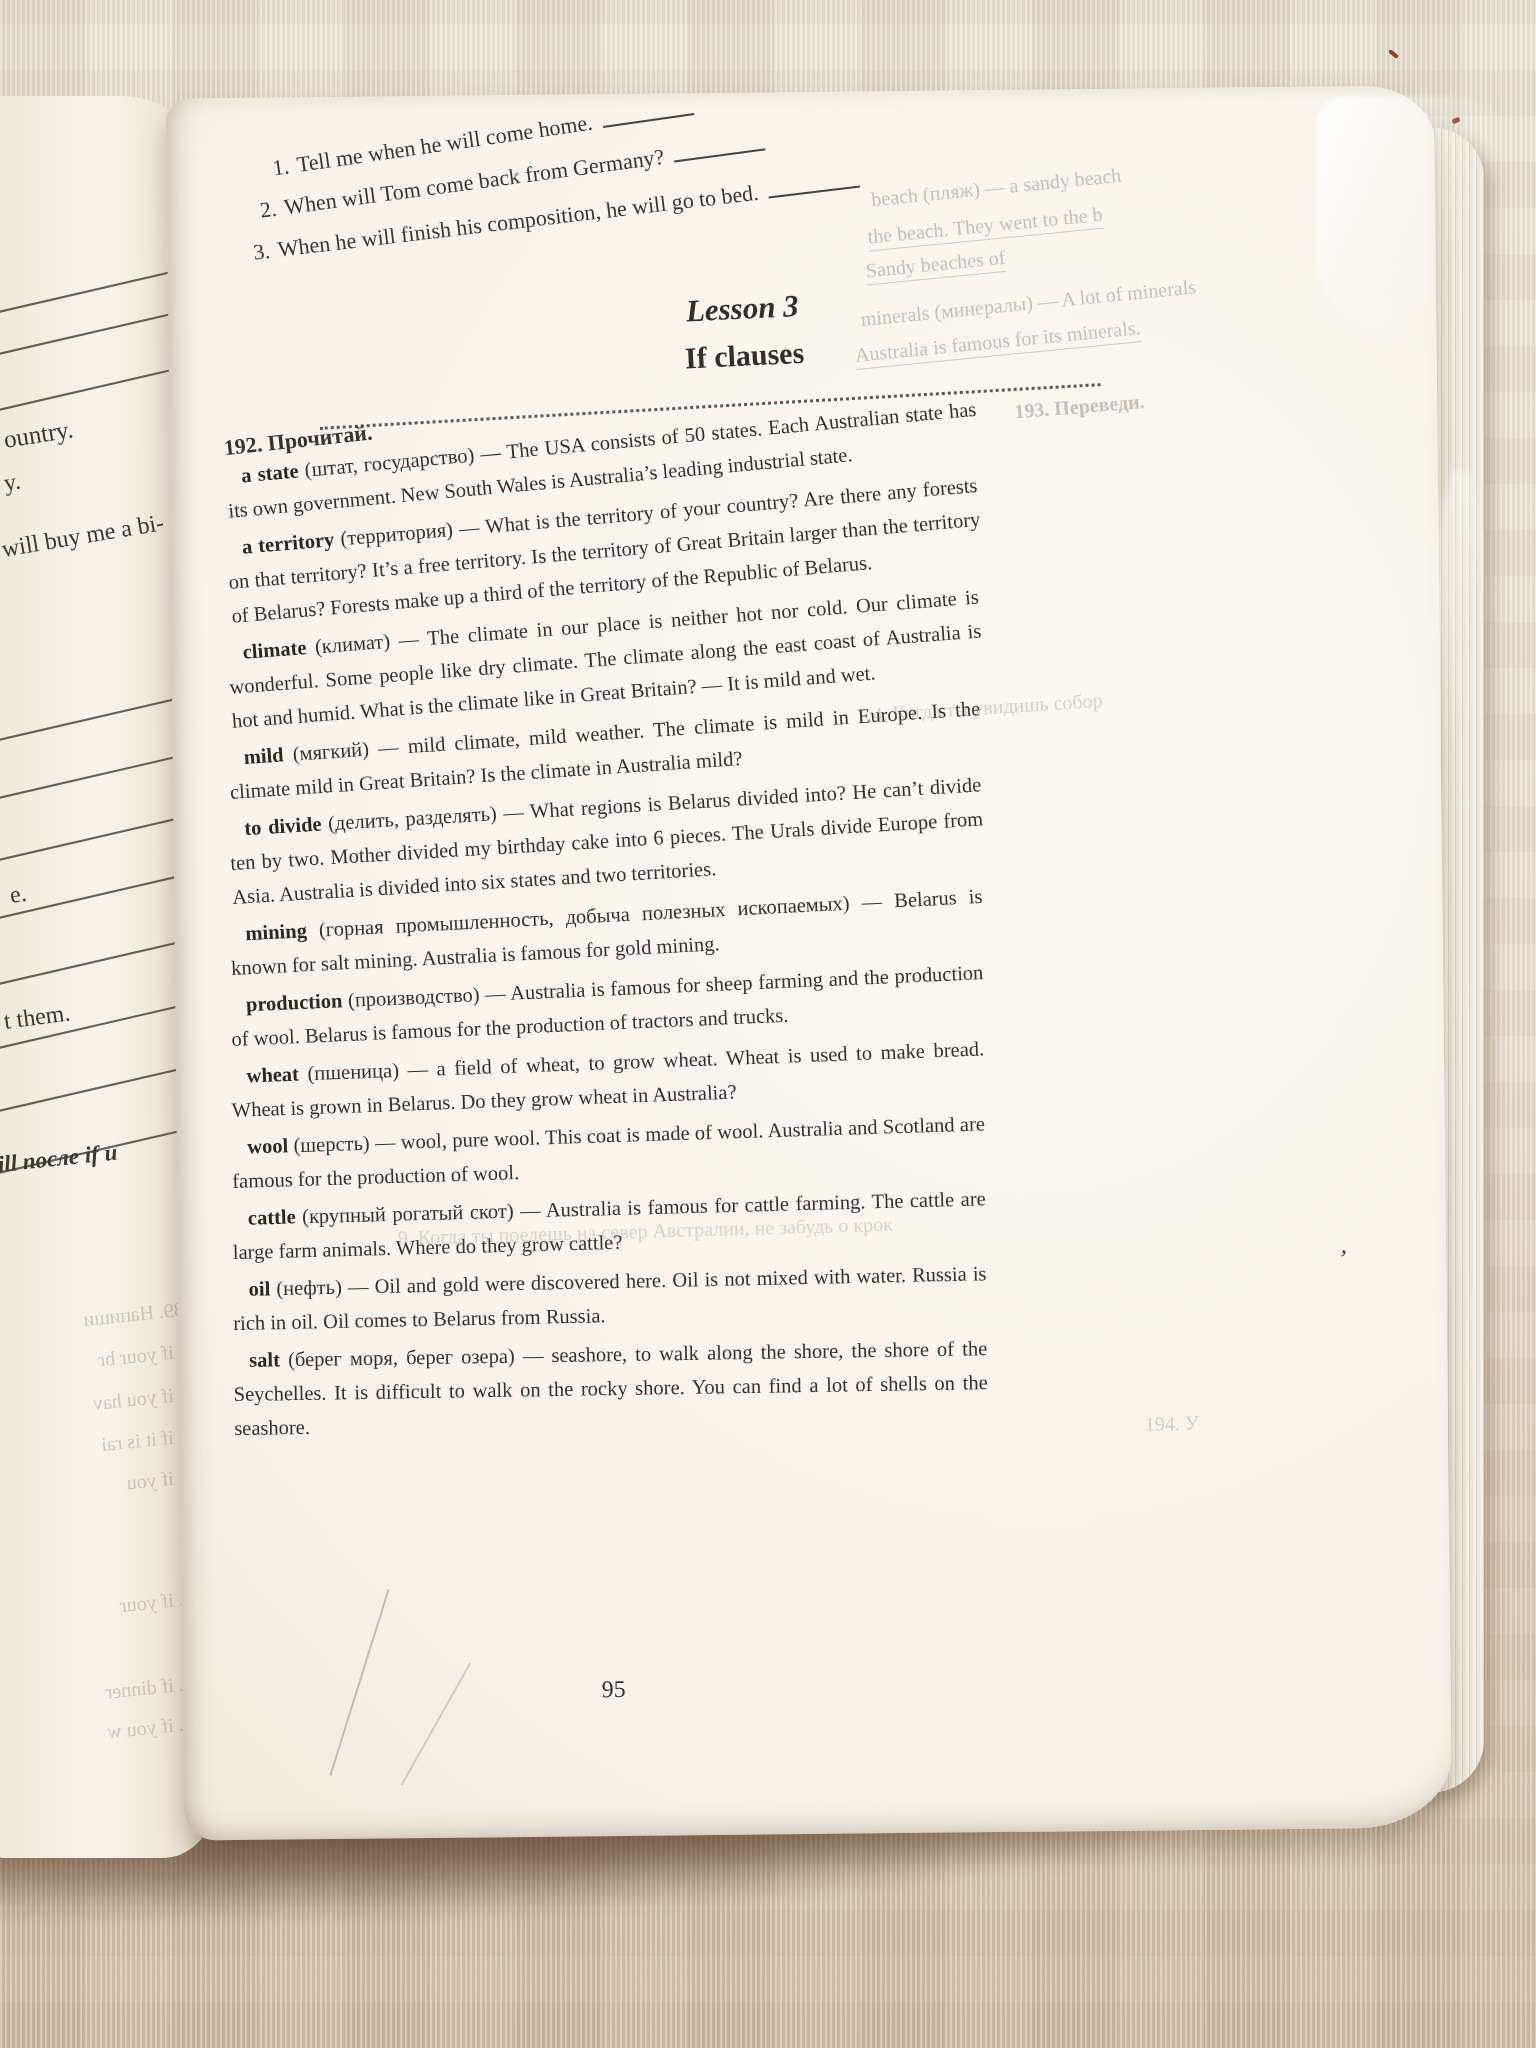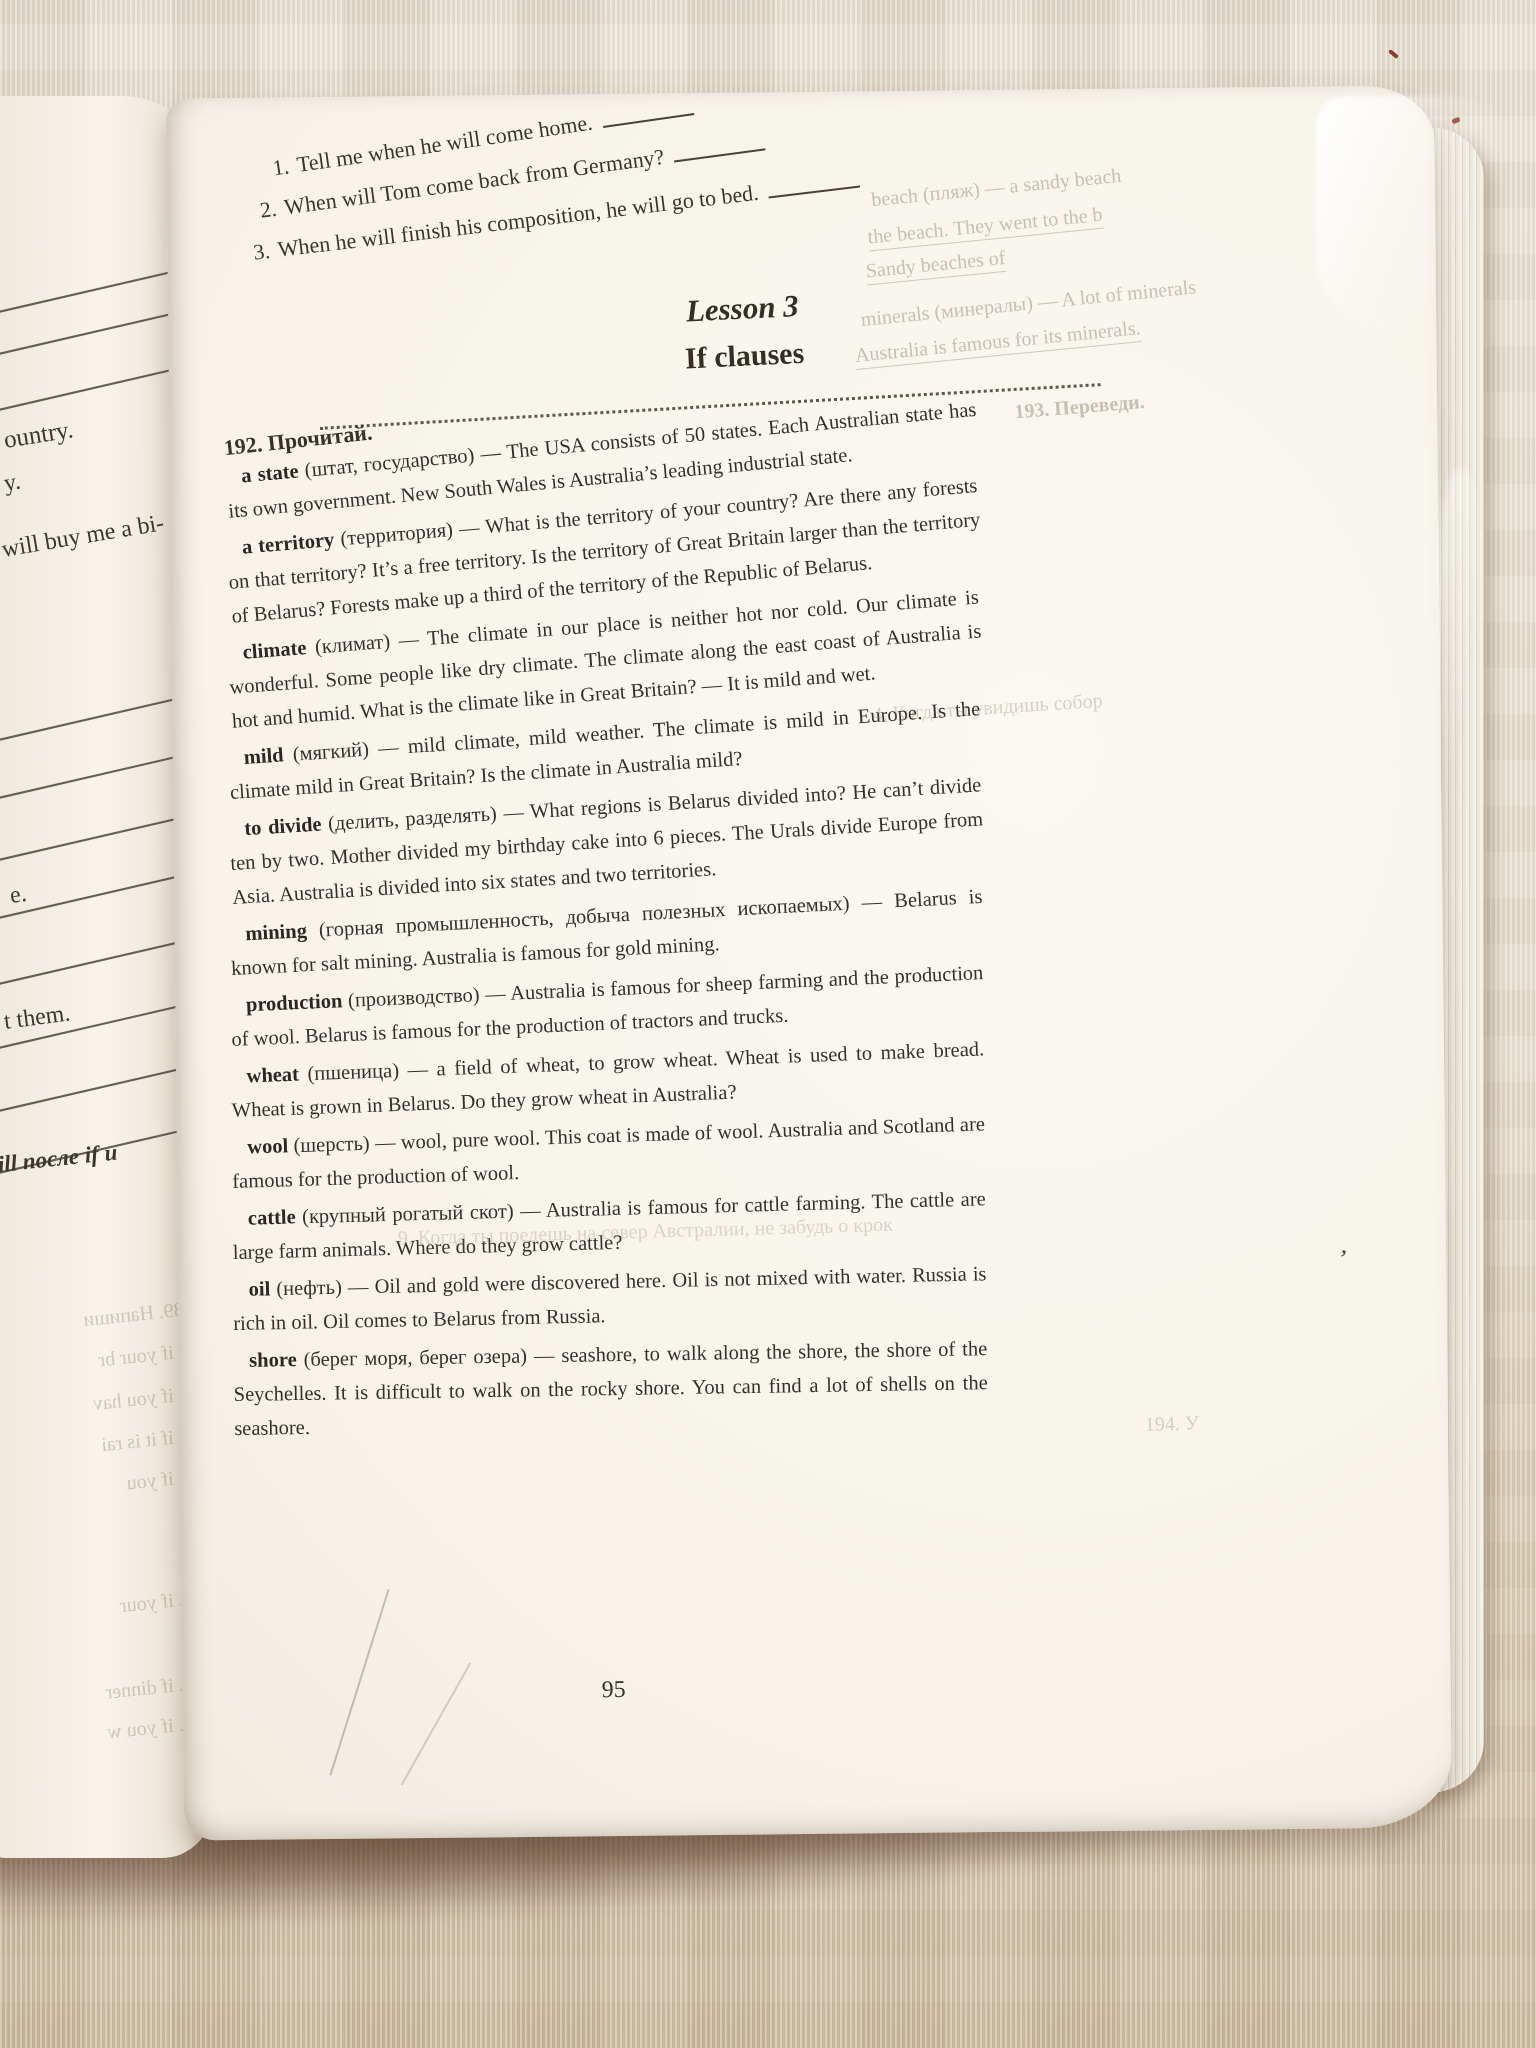--- a/index.html
+++ b/index.html
@@ -181,21 +181,21 @@
         <p class="vocab"><b>production</b> <span>(производство)</span> <span>— Australia is famous for sheep farming and the production of wool. Belarus is famous for the production of tractors and trucks.</span></p>
 
         <p class="vocab"><b>wheat</b> <span>(пшеница)</span> <span>— a field of wheat, to grow wheat. Wheat is used to make bread. Wheat is grown in Belarus. Do they grow wheat in Australia?</span></p>
 
         <p class="vocab"><b>wool</b> <span>(шерсть)</span> <span>— wool, pure wool. This coat is made of wool. Australia and Scotland are famous for the production of wool.</span></p>
 
         <p class="vocab"><b>cattle</b> <span>(крупный рогатый скот)</span> <span>— Australia is famous for cattle farming. The cattle are large farm animals. Where do they grow cattle?</span></p>
 
         <p class="vocab"><b>oil</b> <span>(нефть)</span> <span>— Oil and gold were discovered here. Oil is not mixed with water. Russia is rich in oil. Oil comes to Belarus from Russia.</span></p>
 
-        <p class="vocab"><b>shore</b> <span>(берег моря, берег озера)</span> <span>— seashore, to walk along the shore, the shore of the Seychelles. It is difficult to walk on the rocky shore. You can find a lot of shells on the seashore.</span></p>
+        <p class="vocab"><b>salt</b> <span>(берег моря, берег озера)</span> <span>— seashore, to walk along the shore, the shore of the Seychelles. It is difficult to walk on the rocky shore. You can find a lot of shells on the seashore.</span></p>
       </div>
 
     <div class="page-number">95</div>
 
     <div class="ghost g0">beach (пляж) — a sandy beach</div>
     <div class="ghost g1 u">the beach. They went to the b</div>
     <div class="ghost g2 u">Sandy beaches of</div>
     <div class="ghost g3">minerals (минералы) — A lot of minerals</div>
     <div class="ghost g4 u">Australia is famous for its minerals.</div>
     <div class="ghost g5">193. Переведи.</div>

